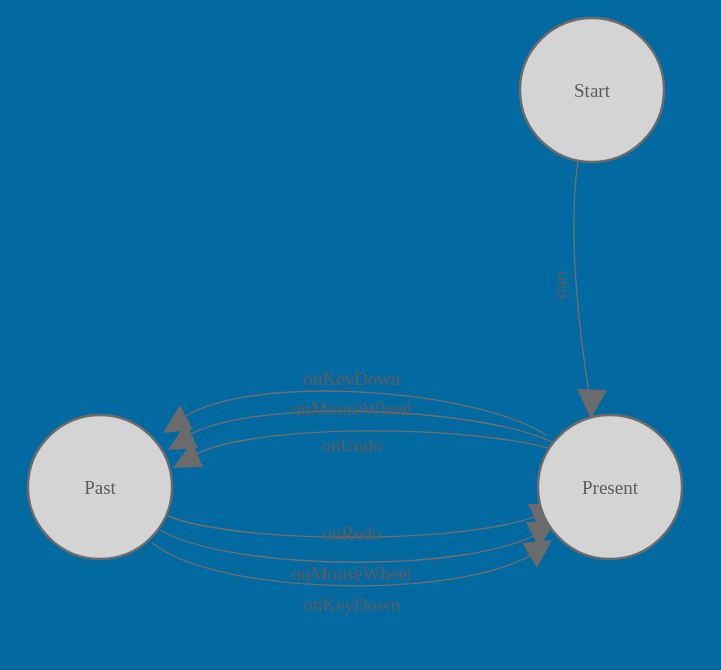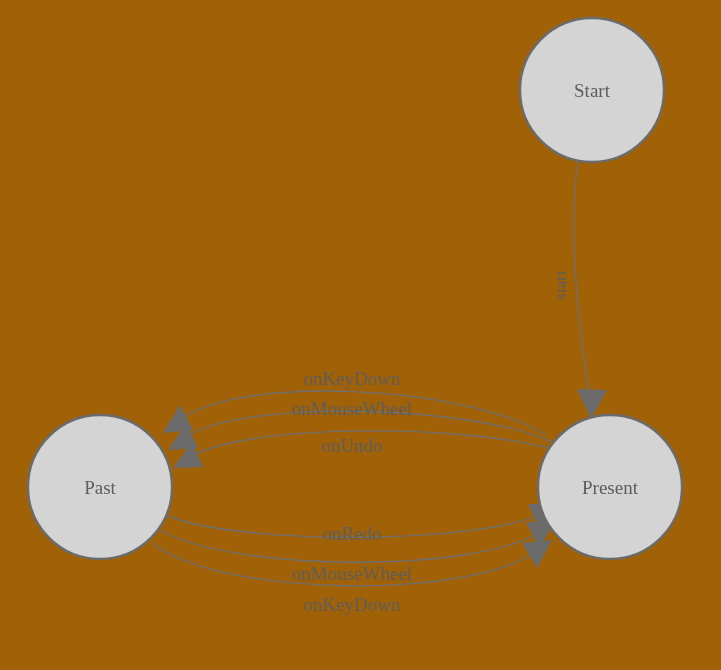--- a/index.html
+++ b/index.html
@@ -10,21 +10,21 @@
   body {
     width: 721px;
     height: 670px;
     font-family: "Liberation Serif", "DejaVu Serif", serif;
     overflow: hidden;
   }
   #diagram-root {
     position: relative;
     width: 721px;
     height: 670px;
-    background: #a16207;
+    background: #0369a1;
   }
   svg.state-machine {
     display: block;
     width: 721px;
     height: 670px;
   }
   .node-circle {
     fill: #d4d4d4;
     stroke: #6b6b6b;
     stroke-width: 2.4;

